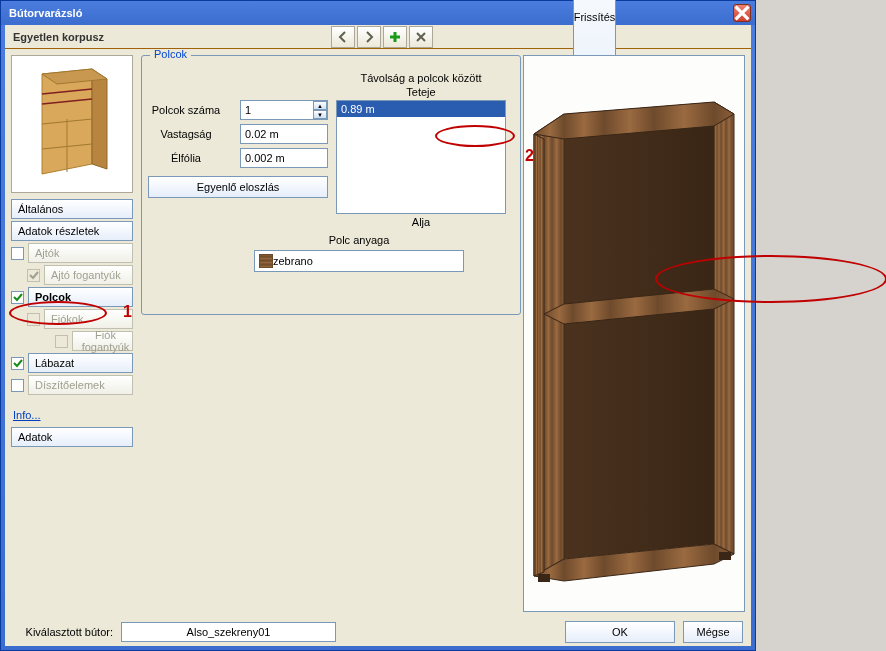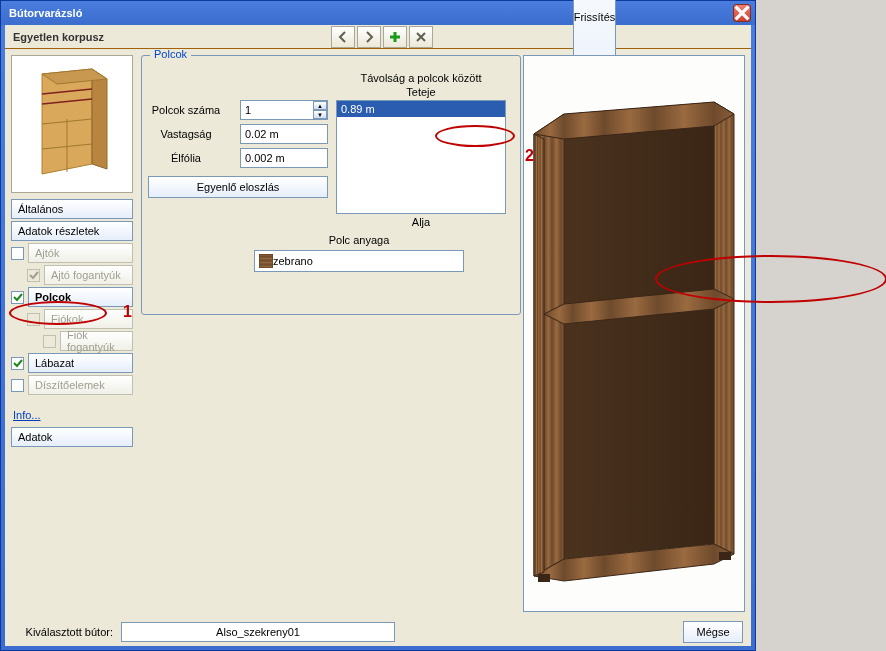--- a/index.html
+++ b/index.html
@@ -19,21 +19,21 @@
   .sidebar { width: 248px; padding: 6px; display: flex; flex-direction: column; gap: 2px; }
   .thumb-box { border: 1px solid #aca899; height: 138px; margin-bottom: 4px; background: #fff; display: flex; align-items: center; justify-content: center; }
   .sidebar-btn { height: 20px; border: 1px solid #7a98b8; background: linear-gradient(#fff,#e6eefb); display: flex; align-items: center; padding-left: 6px; cursor: pointer; }
   .sidebar-row { display: flex; align-items: center; height: 20px; gap: 4px; }
   .sidebar-row .chk { width: 13px; height: 13px; border: 1px solid #7a98b8; background: #fff; display: inline-flex; align-items: center; justify-content: center; cursor: pointer; }
   .sidebar-row .chk.disabled { background: #ece9d8; border-color:#c0c0b0; }
   .sidebar-row .chk svg { width: 10px; height: 10px; }
   .sidebar-row .lbl { flex: 1; height: 20px; border: 1px solid #7a98b8; background: linear-gradient(#fff,#e6eefb); display: flex; align-items: center; padding-left: 6px; cursor: pointer; }
   .sidebar-row .lbl.disabled { color: #a0a090; border-color:#c0c0b0; background: linear-gradient(#fff,#f0f0e8); }
   .indent1 { margin-left: 16px; }
-  .indent2 { margin-left: 32px; }
+  .indent2 { margin-left: 44px; text-align: center; }
   .link { color: #0040c0; text-decoration: underline; padding: 4px 2px; cursor: pointer; }
   .center-panel { flex: 0 0 384px; padding: 6px 2px; }
   .fieldset { border: 1px solid #7a98b8; border-radius: 3px; padding: 10px 10px 14px 10px; position: relative; height: 260px; }
   .fieldset .legend { position: absolute; top: -8px; left: 8px; background: #ece9d8; padding: 0 4px; color: #0046d5; }
   .form-row { display: flex; align-items: center; margin: 4px 0; }
   .form-row label { width: 92px; text-align: center; padding-right: 16px; }
   .text-input { height: 20px; border: 1px solid #7a98b8; background: #fff; padding: 0 4px; font-size: 11px; }
   .spinner { width: 88px; position: relative; }
   .spinner input { width: 100%; height: 20px; border: 1px solid #7a98b8; padding: 0 16px 0 4px; font-size: 11px; }
   .spinner .arrows { position: absolute; right: 1px; top: 1px; width: 14px; height: 18px; display: flex; flex-direction: column; }
@@ -259,20 +259,21 @@
         </div>
       </div>
     </div>
 
     <div class="footer">
       <span class="ftxt">Kiválasztott bútor:</span>
       <div class="fsel">
           <span>Also_szekreny01</span>
         </div>
       <div class="spacer"></div>
+      <button class="fbtn">OK</button>
       <button class="fbtn small">Mégse</button>
     </div>
 
     <div class="anno-circle" style="left:4px; top:276px; width:98px; height:24px;"></div>
     <span class="anno-text" style="left:118px; top:278px;">1</span>
     <div class="anno-circle" style="left:430px; top:100px; width:80px; height:22px;"></div>
     <span class="anno-text" style="left:520px; top:122px;">2</span>
     <div class="anno-circle" style="left:650px; top:230px; width:232px; height:48px;"></div>
   </div>
 </div>

